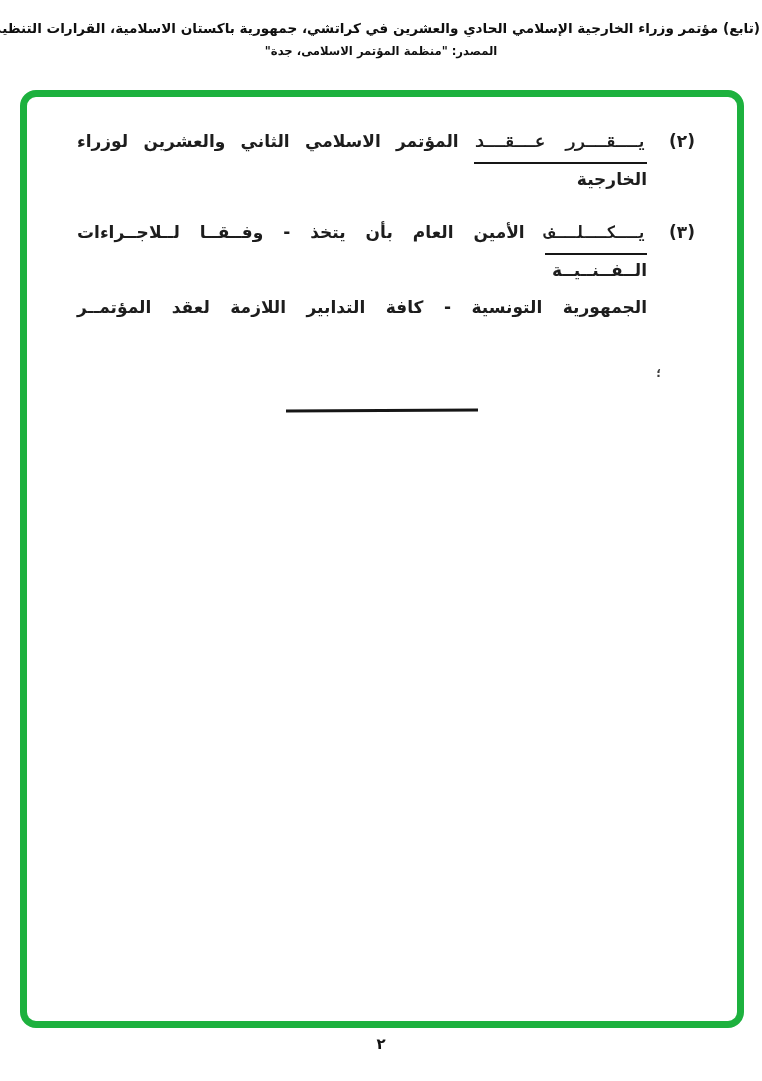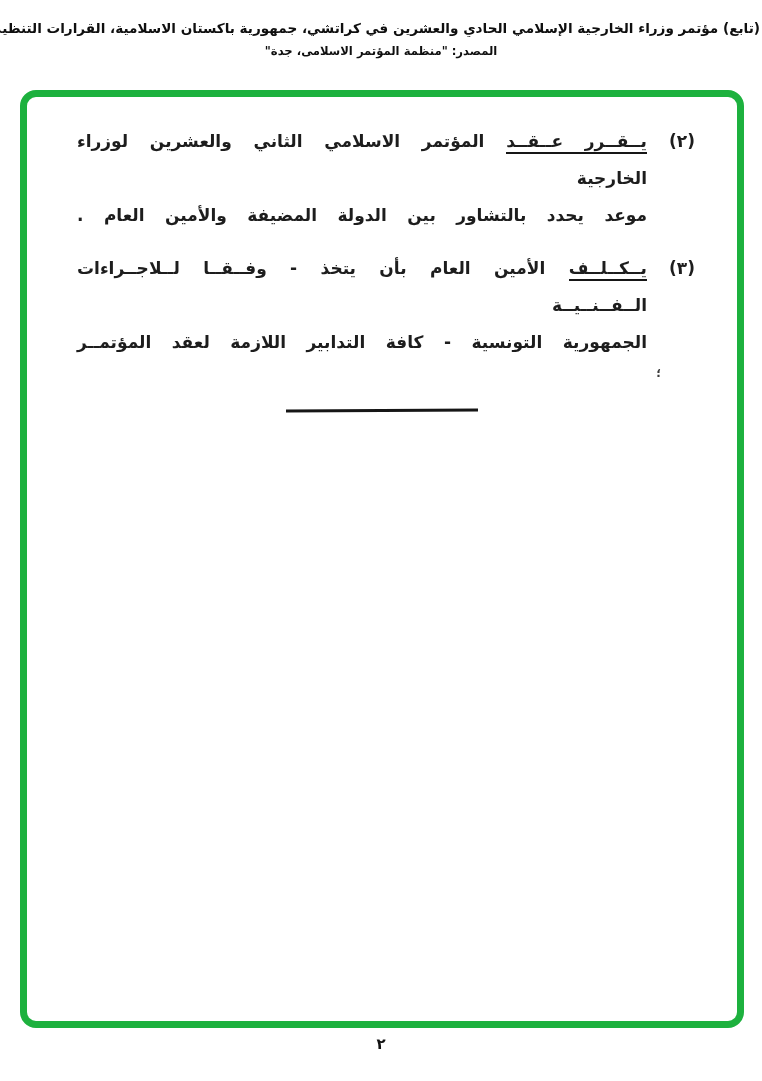--- a/index.html
+++ b/index.html
@@ -55,21 +55,22 @@
   .para { display: flex; column-gap: 12px; margin-bottom: 16px; }
   .marker { flex: none; width: 36px; line-height: 37px; text-align: right; }
   .ptext { flex: 1; line-height: 37px; }
   .line {
     text-align: justify;
     text-align-last: justify;
     word-spacing: 3px;
   }
   .u {
     border-bottom: 2.5px solid #161616;
-    padding-bottom: 1px;
+    padding-bottom: 10px;
+    font-family: Liberation Mono, monospace;
   }
   .artifact {
     position: absolute;
     top: 243px; right: 34px;
     font-size: 12px;
     font-weight: bold;
     color: #3c3c3c;
   }
   .rule {
     position: absolute;
@@ -103,21 +104,20 @@
   <div class="gbox">
     <div class="content">
 
       <div class="para">
         <div class="marker">(٢)</div>
         <div class="ptext">
           <div class="line">
             <span class="u">يــقــرر عــقــد</span>
             <span>المؤتمر الاسلامي الثاني والعشرين لوزراء الخارجية</span>
           </div>
-          <div class="line">موعد يحدد بالتشاور بين الدولة المضيفة والأمين العام .</div>
         </div>
       </div>
 
       <div class="para">
         <div class="marker">(٣)</div>
         <div class="ptext">
           <div class="line">
             <span class="u">يــكــلــف</span>
             <span>الأمين العام بأن يتخذ - وفــقــا لــلاجــراءات الــفــنــيــة</span>
           </div>

